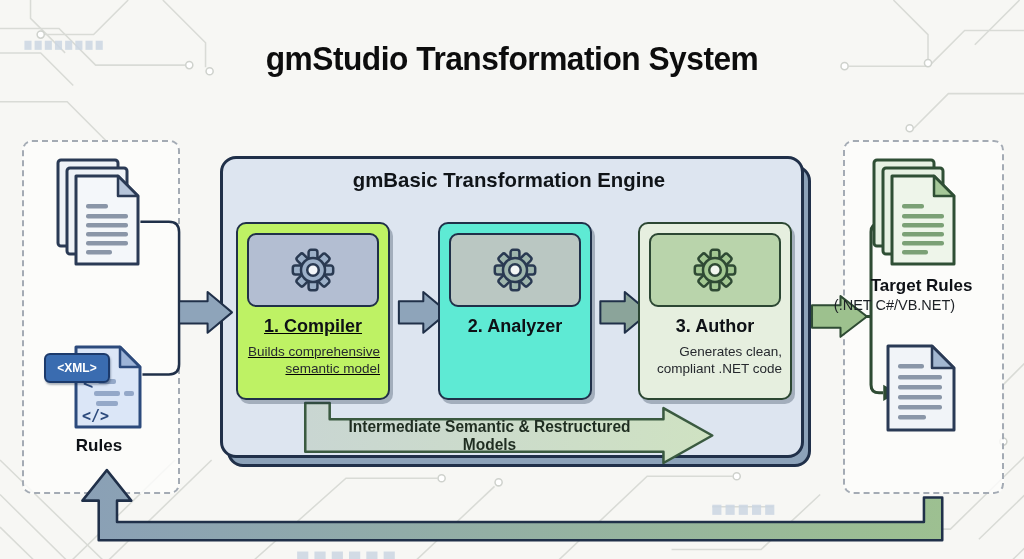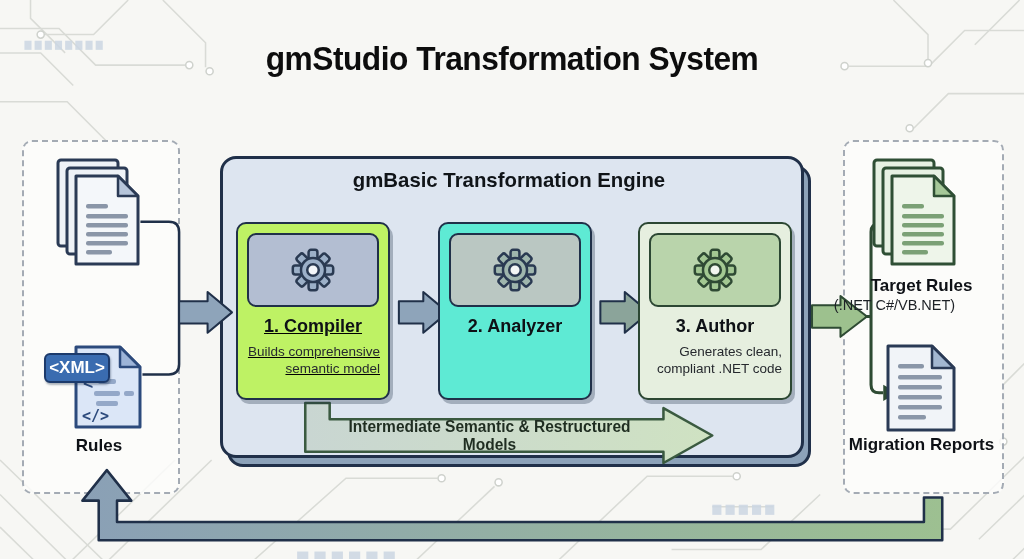--- a/index.html
+++ b/index.html
@@ -44,21 +44,21 @@
   .g-green g{stroke:#2f4a34;} .g-green .t,.g-green .b{fill:#a3c892;}
 
   #intermediate-label{left:332px;top:418px;width:315px;z-index:6;text-align:center;
     font-size:16px;font-weight:700;color:#1f2d21;transform:scaleX(.97);}
 
   
   .node-label{position:absolute;z-index:4;text-align:center;font-weight:700;font-size:17px;color:#0e1116;}
   .node-sublabel{position:absolute;z-index:4;text-align:center;font-size:14.5px;color:#1d2126;}
   .doc-svg{position:absolute;z-index:4;}
   #xml-badge{left:44px;top:353px;width:62px;height:26px;z-index:5;background:#3a6cb0;
-    border:2px solid #1c3a6b;border-radius:6px;color:#fff;font-weight:700;font-size:17px;
+    border:2px solid #1c3a6b;border-radius:6px;color:#fff;font-weight:700;font-size:12px;
     display:flex;align-items:center;justify-content:center;box-shadow:1px 2px 2px rgba(20,40,70,.35);}
 </style>
 </head>
 <body>
 
 <div id="stage">
 
   <svg id="bg-svg" viewBox="0 0 1024 559">
     <g fill="none" stroke="#d9dbd6" stroke-width="1.5">
       <path d="M0,28 H58 L94,64 H182"></path>
@@ -271,15 +271,14 @@
     </g>
     <g fill="#8a96a8">
       <rect x="12" y="20" width="26" height="4.5" rx="2"></rect>
       <rect x="12" y="31" width="44" height="4.5" rx="2"></rect>
       <rect x="12" y="41" width="44" height="4.5" rx="2"></rect>
       <rect x="12" y="51" width="44" height="4.5" rx="2"></rect>
       <rect x="12" y="61" width="44" height="4.5" rx="2"></rect>
       <rect x="12" y="71" width="28" height="4.5" rx="2"></rect>
     </g>
   </svg>
-  <div class="node-label" style="left:843px;top:434px;width:157px;line-height:1.25;">Migration Reports</div>
 
 </div>
 
 </body></html>

